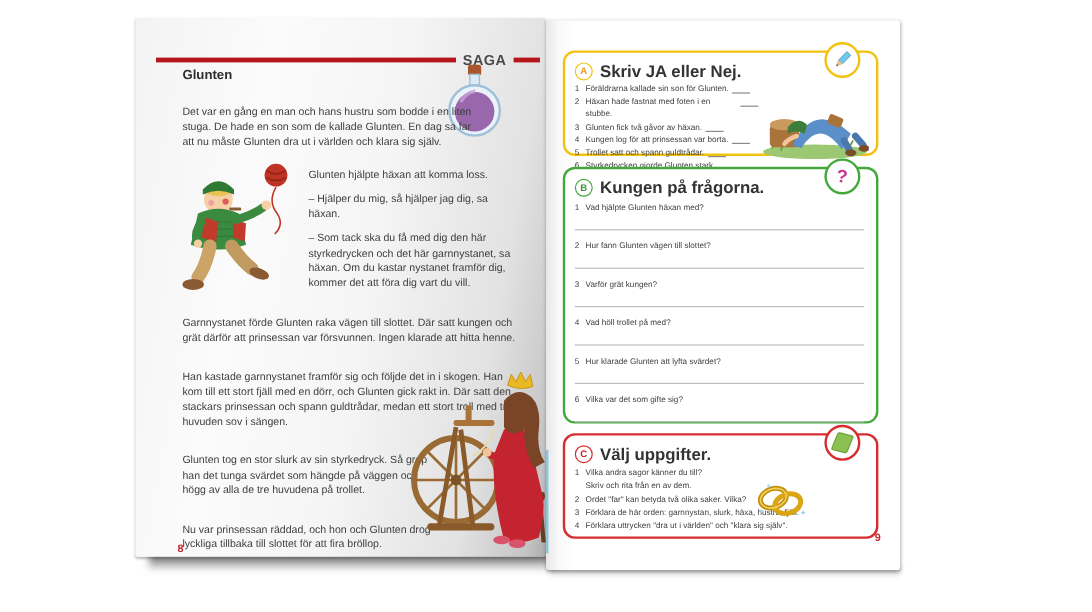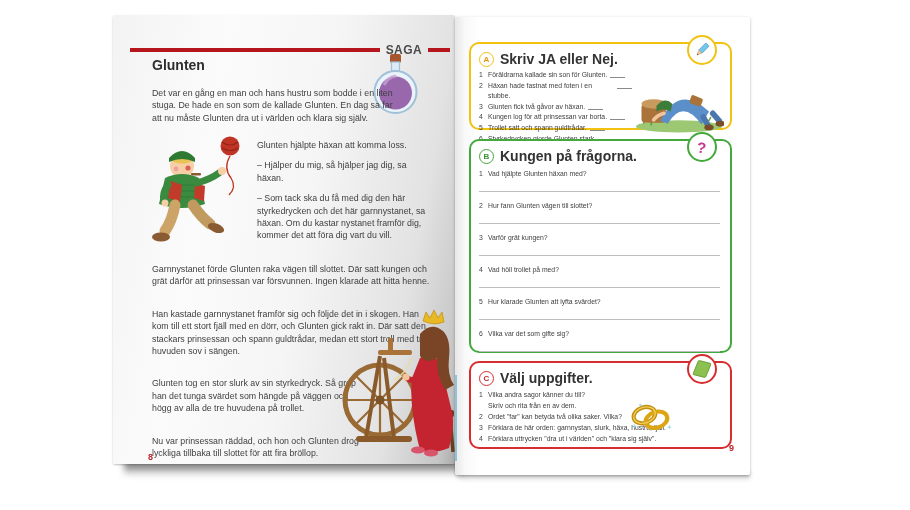--- a/index.html
+++ b/index.html
@@ -23,21 +23,21 @@
   .page-right{left:455px;top:17px;width:295px;height:458px;
     background:linear-gradient(to right,#e7e7e7 0px,#f9f9f9 10px,#ffffff 26px,#ffffff 100%);
     box-shadow:0 1px 3px rgba(0,0,0,.3);}
   .edge-line{position:absolute;left:0;top:358px;width:2px;height:86px;background:#8fc3d8;}
 
   
   .rule-row{position:absolute;left:17px;top:28px;width:320px;display:flex;align-items:center;gap:6px;}
   .rule-long{flex:1;height:4px;background:#b5161c;}
   .rule-short{width:22px;height:4px;background:#b5161c;}
   .rule-label{font-size:12px;color:#4a4a4a;letter-spacing:.4px;font-weight:bold;}
-  .story-title{position:absolute;left:39px;top:42px;margin:0;font-size:14px;font-weight:bold;color:#2d2d2d;text-align:right;}
+  .story-title{position:absolute;left:39px;top:42px;margin:0;font-size:11px;font-weight:bold;color:#2d2d2d;text-align:right;}
   .story-p{font-size:8.8px;line-height:12.4px;margin:0;color:#3e3e3e;}
   .intro{position:absolute;left:39px;top:72px;width:248px;}
   .beside-row{position:absolute;left:24px;top:118px;display:flex;}
   .beside-col{margin-left:8px;width:174px;display:flex;flex-direction:column;gap:8px;padding-top:6px;}
   .mid-col{position:absolute;left:39px;top:248px;width:288px;display:flex;flex-direction:column;gap:20px;}
   .w-wide{width:284px;}
   .w-narrow{width:218px;}
   .page-num{position:absolute;font-size:9px;font-weight:bold;color:#c0262b;}
   .page-num-left{left:35px;top:437px;}
   .page-num-right{right:16px;top:426px;}

